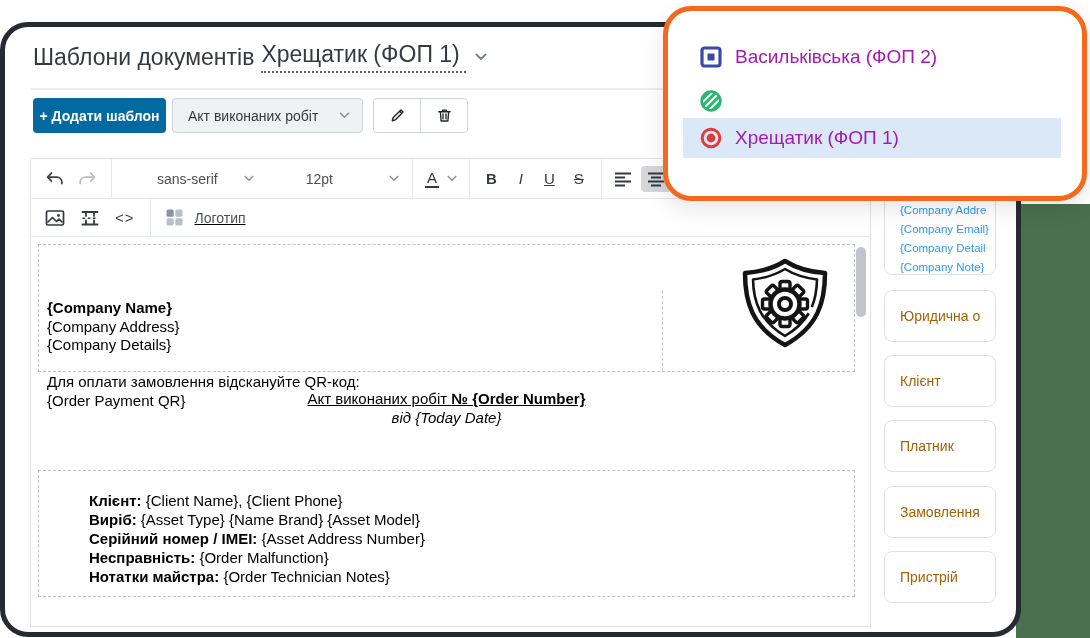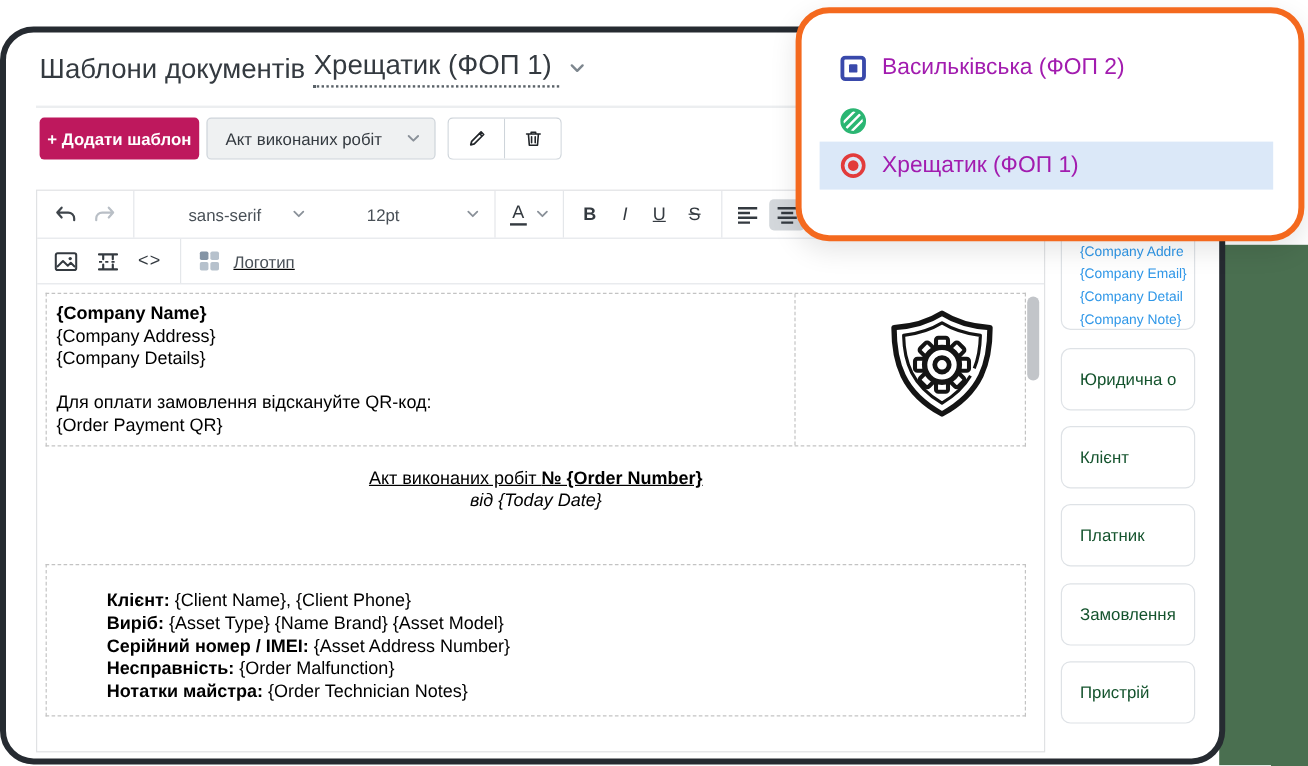--- a/index.html
+++ b/index.html
@@ -18,21 +18,21 @@
   .page-title { position:absolute; left:33px; top:41px; font-size:23px; color:#343a40;
                 display:flex; align-items:center; white-space:nowrap; }
   .loc-trigger { margin-left:7px; display:inline-flex; align-items:center; cursor:pointer; }
   .loc-current { border-bottom:2px dotted #5a6268; padding:0 6px 3px 0; }
   .chev { display:inline-block; }
   .loc-trigger .chev { margin-left:9px; }
 
   .title-divider { position:absolute; left:30px; top:88px; width:975px; height:2px; background:#eceef0; }
 
   
-  .btn-add { position:absolute; left:33px; top:98px; width:133px; height:35px; background:#be185d;
+  .btn-add { position:absolute; left:33px; top:98px; width:133px; height:35px; background:#0369a1;
              border:none; border-radius:4px; color:#fff; font-size:14px; font-weight:600;
              display:flex; align-items:center; justify-content:center; cursor:pointer;
              font-family:"Liberation Sans", sans-serif; }
   .select-template { position:absolute; left:172px; top:98px; width:191px; height:35px;
              background:#eff1f2; border:1px solid #ced4da; border-radius:4px; font-size:14px; color:#343a40;
              display:flex; align-items:center; padding:0 12px 0 15px; cursor:pointer; }
   .select-template .sel-label { flex:1; }
   .icon-group { position:absolute; left:373px; top:98px; width:95px; height:35px; display:flex;
              background:#fff; border:1px solid #ced4da; border-radius:4px; }
   .icon-btn { flex:1; display:flex; align-items:center; justify-content:center; cursor:pointer; background:#fff; border:none; }
@@ -55,40 +55,40 @@
   .b { font-weight:700; } .i { font-style:italic; } .u { text-decoration:underline; } .s { text-decoration:line-through; }
   .align-active { background:#d3d7db; border-radius:4px; padding:5px 6px; }
   .tb-code { font-size:15px; letter-spacing:1px; color:#343a40; }
   .logo-btn { display:flex; align-items:center; gap:12px; cursor:pointer;text-decoration:underline; }
   .logo-label { font-size:14px; color:#495057; }
 
   
   .doc-font { font-family:"Liberation Sans", sans-serif; color:#000; }
   .doc-table { position:absolute; left:38px; top:244px; width:817px; height:128px;
                border:1px dashed #c3c3c3; display:flex; }
-  .doc-cell-l { width:624px; border-right:1px dashed #c3c3c3; padding:8px 8px; font-size:15px; line-height:18.5px; }
+  .doc-cell-l { width:624px; border-right:1px dashed #c3c3c3; padding:8px 8px; font-size:15px; line-height:18.5px;margin-top:46px; }
   .doc-cell-r { flex:1; position:relative; }
   .shield { position:absolute; left:74px; top:10px; }
   .doc-heading { position:absolute; left:38px; top:389px; width:817px; text-align:center;
                  font-size:15px; line-height:19px; }
   .doc-heading .line1 { text-decoration:underline; }
   .doc-heading .line2 { font-style:italic; }
   .doc-block2 { position:absolute; left:38px; top:470px; width:817px; height:127px;
                 border:1px dashed #c3c3c3; padding:20px 8px 0; font-size:15px; line-height:19px; }
   .fld b { font-weight:700;margin-left:42px; }
   .scroll-thumb { position:absolute; left:856px; top:247px; width:10px; height:70px;
                   background:#c2c5c9; border-radius:5px; cursor:pointer; }
 
   
   .vars-box { position:absolute; left:884px; top:150px; width:112px; height:125px;
               background:#fff; border:1px solid #dee2e6; border-radius:8px; padding:50px 0 0 15px; overflow:hidden; }
   .var-link { display:block; font-size:11.5px; line-height:19px; color:#2f97e8; white-space:nowrap; cursor:pointer; }
   .side-box { position:absolute; left:884px; width:112px; height:52px; background:#fff;
               border:1px solid #dee2e6; border-radius:8px; display:flex; align-items:center;
-              padding-left:15px; font-size:14px; color:#14532d; white-space:nowrap; overflow:hidden; cursor:pointer; }
+              padding-left:15px; font-size:14px; color:#a16207; white-space:nowrap; overflow:hidden; cursor:pointer; }
 
   
   .popup { position:absolute; left:663px; top:6px; width:424px; height:195px; background:#fff;
            border:5px solid #f4691e; border-radius:28px; box-shadow:0 8px 22px rgba(0,0,0,.10); }
   .popup-item { position:absolute; left:683px; width:378px; height:40px; display:flex;
                 align-items:center; padding-left:17px; gap:13px; font-size:19px; color:#a21caf; cursor:pointer; }
   .popup-item.sel { background:#dbe8f8; }
   .pi-1 { top:37px; } .pi-2 { top:81px; } .pi-3 { top:118px; height:40px; }
   .pp-icon { width:22px; height:22px; flex:0 0 22px; }
 </style>

